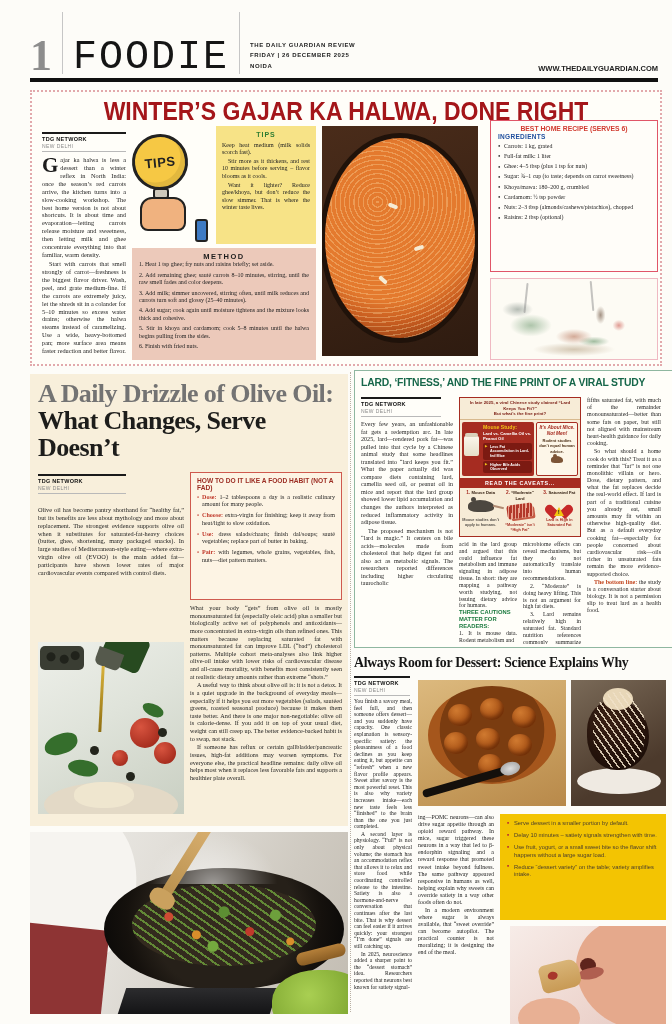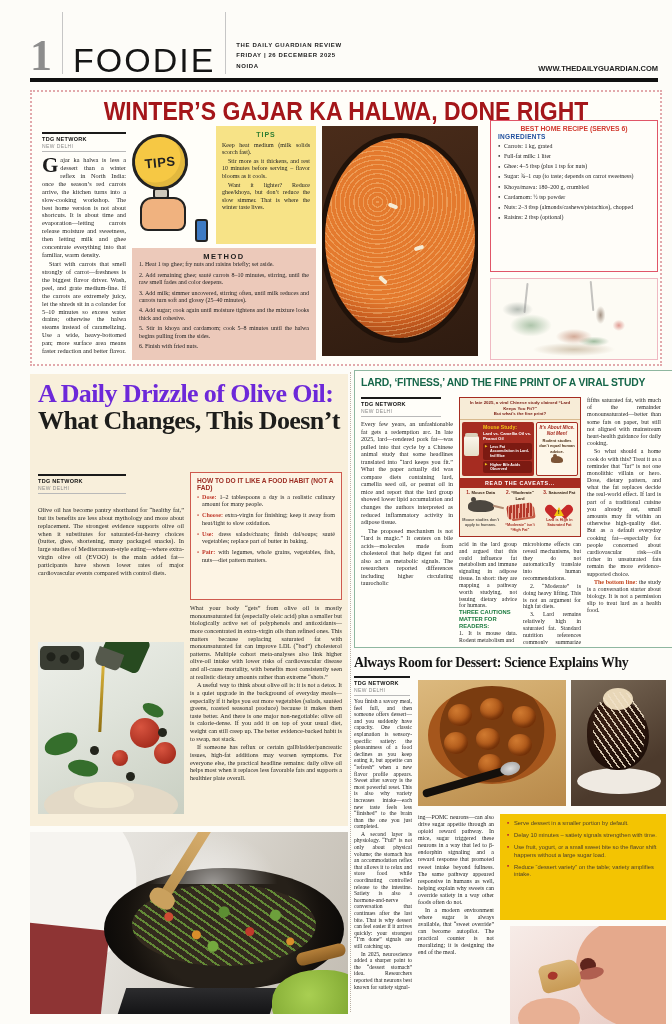--- a/index.html
+++ b/index.html
@@ -5,21 +5,21 @@
   * { margin:0; padding:0; box-sizing:border-box; }
   html,body { background:#e9e7e2; }
   .page { position:relative; width:672px; height:1024px; margin:0 auto; background:#fdfcf8;
           font-family:"Liberation Serif", serif; overflow:hidden; }
   .abs { position:absolute; }
 
   
   .masthead { position:absolute; left:30px; top:12px; right:14px; height:62px; display:flex; align-items:flex-end; gap:10px; }
   .pagenum { font-family:"Liberation Serif",serif; font-weight:bold; font-size:44px; color:#8d8d8d; line-height:0.85; }
   .vrule { width:1px; align-self:stretch; background:#c6c6c6; }
-  .section-title { font-family:Liberation Sans, sans-serif; font-size:34px; letter-spacing:2px; color:#151515; line-height:0.8; }
+  .section-title { font-family:Liberation Mono, monospace; font-size:40px; letter-spacing:2px; color:#151515; line-height:0.8; }
   .mast-info { font-family:"Liberation Sans",sans-serif; font-size:6px; font-weight:bold; color:#222; letter-spacing:0.6px; line-height:1.75; padding-bottom:3px; }
   .website { margin-left:auto; font-family:"Liberation Sans",sans-serif; font-weight:bold; font-size:7.5px; color:#222; padding-bottom:1px; }
   .header-rule { position:absolute; left:30px; right:14px; top:78px; height:2px; border-top:3px solid #101010; border-bottom:1px solid #101010; }
 
   
   .byline { position:absolute; font-family:"Liberation Sans",sans-serif; border-top:2px solid #1a1a1a; border-bottom:1px solid #b9b9b9; padding:2px 0 2px; }
   .byline .who { font-size:5.5px; font-weight:bold; letter-spacing:0.3px; color:#111; }
   .byline .where { font-size:5px; color:#8a8a8a; letter-spacing:0.4px; margin-top:1px; }
   .bodytxt { text-align:justify; color:#1d1d1d; overflow:hidden; }
   .bodytxt p { margin:0; }
@@ -66,21 +66,21 @@
               radial-gradient(ellipse 9px 8px at 77% 58%, rgba(195,60,50,0.5), transparent 70%),
               radial-gradient(ellipse 22px 7px at 62% 78%, rgba(70,125,75,0.5), transparent 70%),
               radial-gradient(ellipse 55px 9px at 50% 88%, rgba(150,120,80,0.4), transparent 75%),
               #fdfbf4; overflow:hidden; }
   .steamline { position:absolute; width:1.5px; height:30px; background:rgba(140,140,140,0.5); border-radius:2px; }
   .st1 { left:34px; top:4px; transform:rotate(6deg); } .st2 { left:100px; top:2px; transform:rotate(-5deg); }
 
   
   .olive-sec { left:30px; top:374px; width:318px; height:452px; background:#f8efdb; }
   .olive-head { position:absolute; left:8px; top:6px; width:304px; font-family:"Liberation Serif",serif; font-weight:bold; font-size:26px; line-height:1.04; letter-spacing:-0.6px; }
-  .ol-red { color:#6d28d9;margin-top:8px; } .ol-dark { color:#1d1d1b; }
+  .ol-red { color:#737373;margin-top:8px; } .ol-dark { color:#1d1d1b; }
   .olive-col1 { left:8px; top:132px; width:146px; height:132px; font-size:6.3px; line-height:1.25; }
   .olive-col2 { left:160px; top:230px; width:152px; height:218px; font-size:6.2px; line-height:1.23; }
   .howto { left:160px; top:98px; width:152px; height:128px; background:#fdf4e4; border:1px solid #cf5a4e; padding:4px 6px; }
   .howto-title { font-family:"Liberation Sans",sans-serif; font-weight:bold; font-size:6.6px; color:#9c2d23; margin-bottom:2.5px; }
   .howto p { margin:0 0 3.5px; font-size:6.1px; line-height:1.24; text-align:justify; padding-left:5px; position:relative; color:#1d1d1d; }
   .howto p::before { content:"●"; position:absolute; left:0; top:1px; font-size:3.5px; color:#c0392b; }
   .howto .lead { font-weight:bold; color:#c0392b; }
   .olive-photo { left:8px; top:268px; width:146px; height:172px; background:linear-gradient(150deg,#eef0ea 0%,#dfe3da 45%,#c9cfc2 100%); overflow:hidden; }
   .ol-bottle { position:absolute; left:66px; top:-10px; width:42px; height:36px; background:#274a20; transform:rotate(24deg); border-radius:6px; }
   .ol-spout { position:absolute; left:58px; top:8px; width:26px; height:18px; background:#55594c; transform:rotate(20deg); border-radius:0 0 6px 6px; }
@@ -275,21 +275,21 @@
       </ul>
     </div>
 
     <div class="sketch abs">
       <div class="steamline st1"></div>
       <div class="steamline st2"></div>
     </div>
   </section>
 
   <section class="olive-sec abs">
-    <h2 class="olive-head"><span class="ol-red">A Daily Drizzle of Olive Oil: </span><span class="ol-dark">What Changes, This Doesn’t</span></h2>
+    <h2 class="olive-head"><span class="ol-red">A Daily Drizzle of Olive Oil: </span><span class="ol-dark">What Changes, Serve Doesn’t</span></h2>
 
     <div class="byline" style="left:8px; top:100px; width:88px;">
       <div class="who">TDG NETWORK</div>
       <div class="where">NEW DELHI</div>
     </div>
 
     <div class="olive-col1 abs bodytxt">
       <p>Olive oil has become pantry shorthand for “healthy fat,” but its benefits are less about mythology and more about replacement. The strongest evidence supports olive oil when it substitutes for saturated-fat-heavy choices (butter, ghee, shortening, many packaged snacks). In large studies of Mediterranean-style eating—where extra-virgin olive oil (EVOO) is the main added fat—participants have shown lower rates of major cardiovascular events compared with control diets.</p>
     </div>
 

